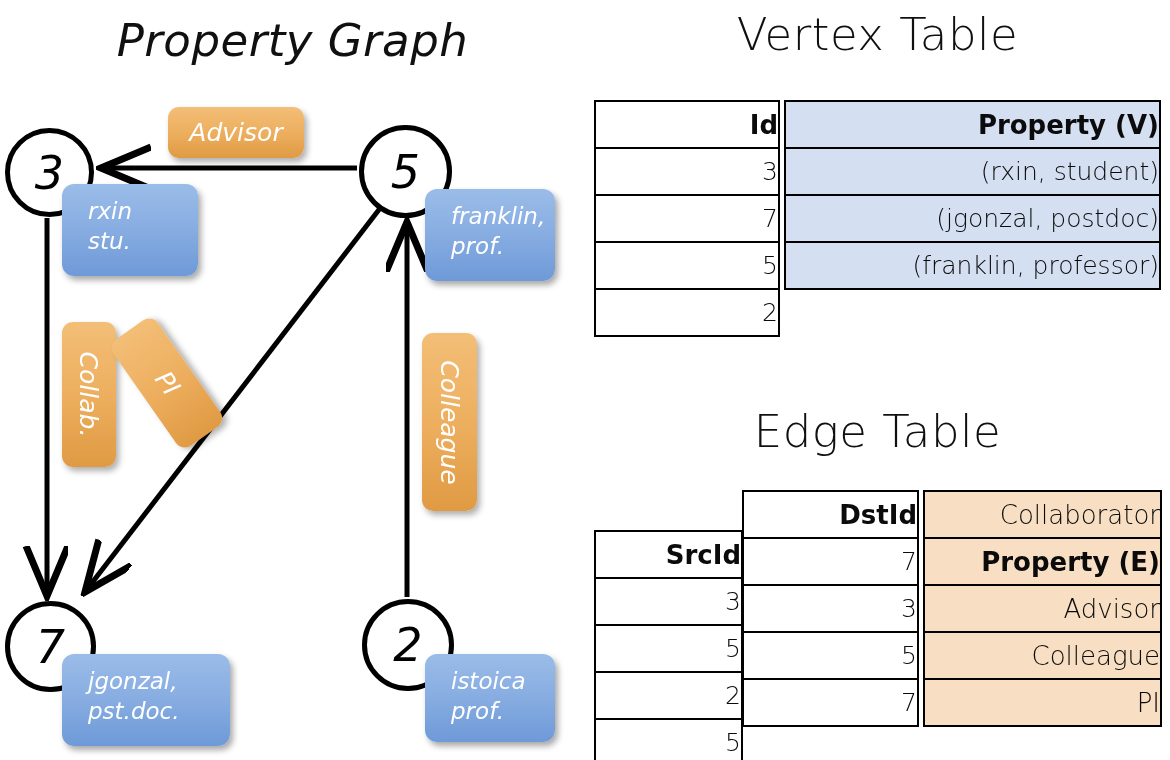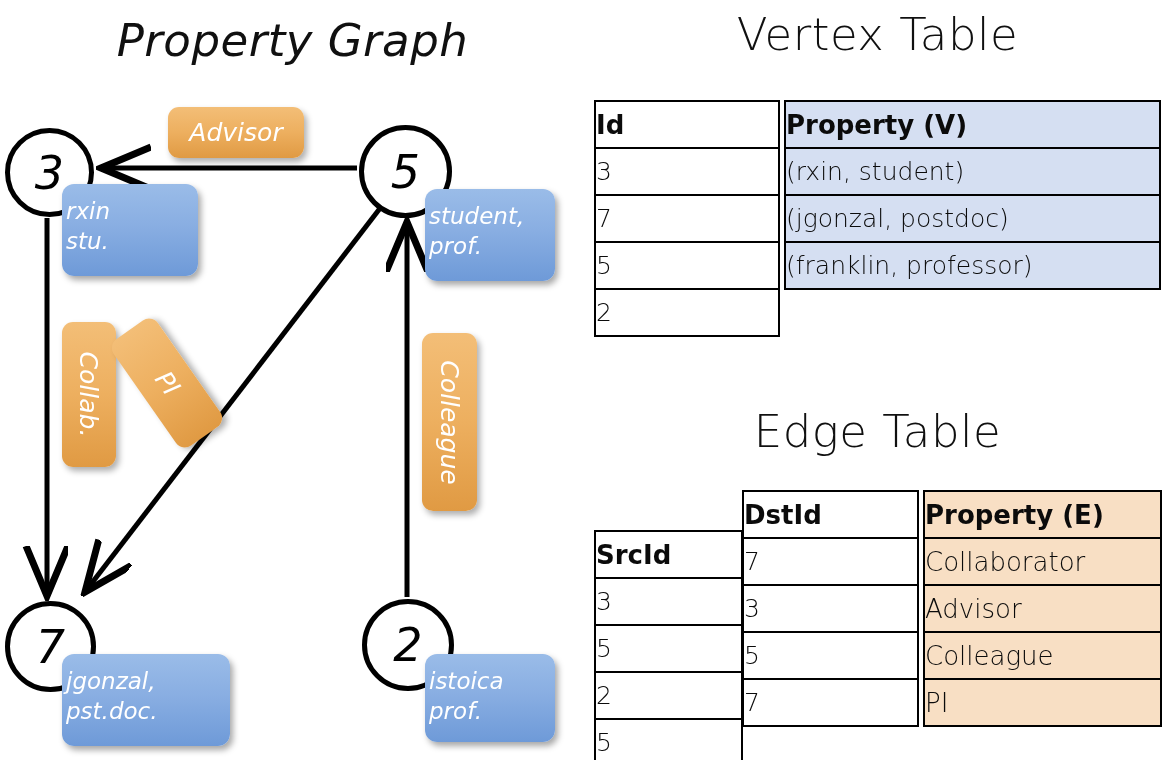--- a/index.html
+++ b/index.html
@@ -76,21 +76,21 @@
   .vprop {
     position: absolute;
     border-radius: 12px;
     background: linear-gradient(to bottom, #9ABCE8 0%, #89AEE2 45%, #6E9AD8 100%);
     box-shadow: 3px 4px 6px rgba(0,0,0,0.35);
     color: #ffffff;
     font-family: "DejaVu Sans", sans-serif;
     font-weight: 300;
     font-size: 23px;
     line-height: 30px;
-    padding: 12px 4px;
+    padding: 12px 26px;
     box-sizing: border-box;
     z-index: 4;
     white-space: pre-line;
   }
   #vprop-3 { left: 62px;  top: 184px; width: 136px; height: 92px; }
   #vprop-5 { left: 425px; top: 189px; width: 130px; height: 92px; }
   #vprop-7 { left: 62px;  top: 654px; width: 168px; height: 92px; }
   #vprop-2 { left: 425px; top: 654px; width: 130px; height: 88px; }
 
   
@@ -138,21 +138,21 @@
 
   
   .tbl {
     position: absolute;
     border-collapse: collapse;
     font-family: "DejaVu Sans", sans-serif;
     font-weight: 300;
   }
   .tbl td, .tbl th {
     border: 2px solid #000;
-    text-align: left;
+    text-align: right;
     font-weight: 300;
     font-size: 25px;
     color: #0b0b0b;
     padding: 0;
     height: 45px;
     background: #ffffff;
   }
   .tbl th {
     font-weight: bold;
     font-size: 26px;
@@ -194,21 +194,21 @@
     <line x1="407" y1="597" x2="407" y2="227" stroke="#000" stroke-width="5" marker-end="url(#arrowhead)"></line>
   </svg>
 
   <div class="node" id="node-3">3</div>
   <div class="node" id="node-5">5</div>
   <div class="node" id="node-7">7</div>
   <div class="node" id="node-2">2</div>
 
   <div class="vprop" id="vprop-3">rxin
 stu.</div>
-  <div class="vprop" id="vprop-5">student,
+  <div class="vprop" id="vprop-5">franklin,
 prof.</div>
   <div class="vprop" id="vprop-7">jgonzal,
 pst.doc.</div>
   <div class="vprop" id="vprop-2">istoica
 prof.</div>
 
   <div class="eprop" id="eprop-advisor">Advisor</div>
 
   <div class="eprop" id="eprop-collab">
     <span class="vtext">Collab.</span>
@@ -302,26 +302,26 @@
     </tr>
     <tr>
       <td>7</td>
     </tr>
   </tbody>
     </table>
 
   <table class="tbl" id="edge-prop-table">
     <tbody>
         <tr>
+      <td>Collaborator</td>
+    </tr>
+    <tr>
       <th>Property (E)</th>
     </tr>
     <tr>
-      <td>Collaborator</td>
-    </tr>
-    <tr>
       <td>Advisor</td>
     </tr>
     <tr>
       <td>Colleague</td>
     </tr>
     <tr>
       <td>PI</td>
     </tr>
   </tbody>
     </table>

